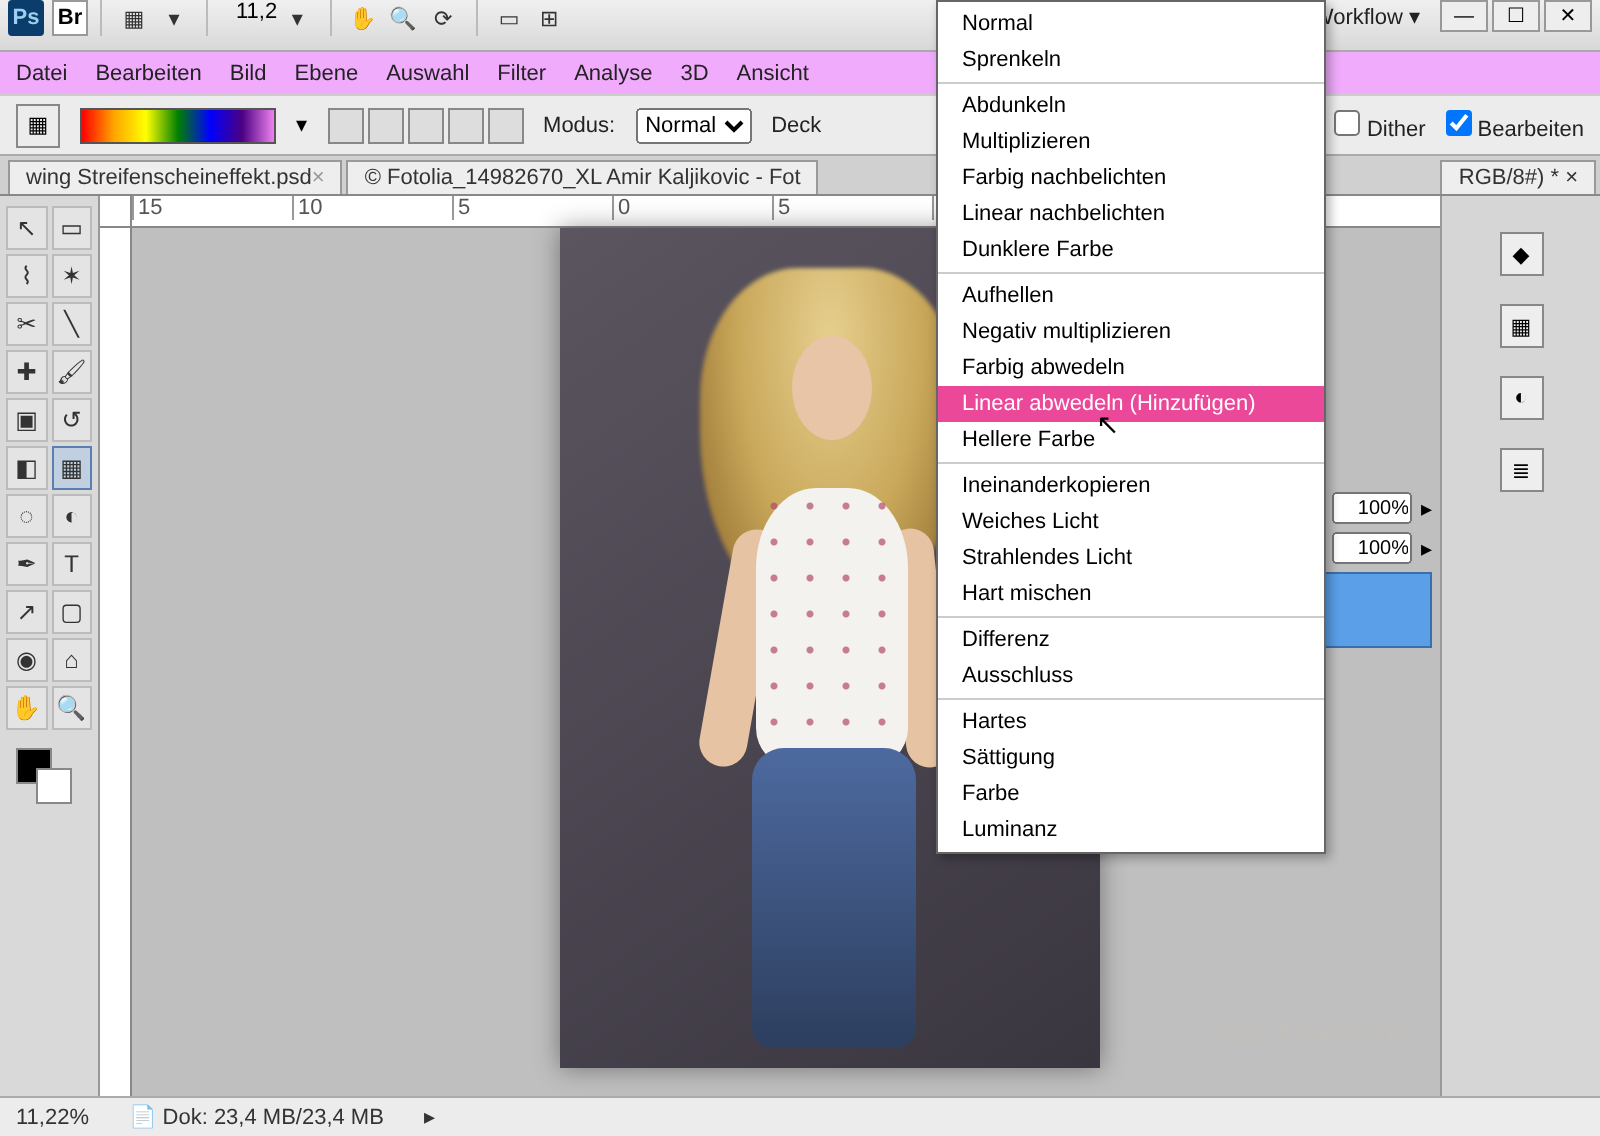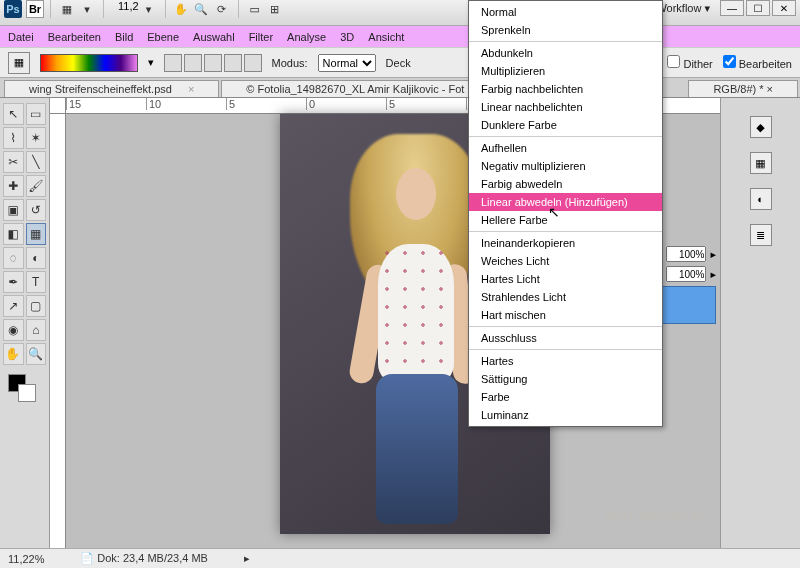--- a/index.html
+++ b/index.html
@@ -16,21 +16,21 @@
 .menubar { height: 22px; background: #f0abfc; display: flex; align-items: center; padding: 0 8px; gap: 14px; border-bottom: 1px solid #ccc; }
 .menubar span { color: #222; }
 .optionsbar { height: 30px; background: #ececec; display: flex; align-items: center; padding: 0 8px; gap: 10px; border-bottom: 1px solid #aaa; }
 .optionsbar .grad-preview { width: 98px; height: 18px; background: linear-gradient(90deg,red,orange,yellow,green,blue,indigo,violet); border: 1px solid #555; }
 .optionsbar .grad-btns { display: flex; gap: 2px; }
 .optionsbar .gbtn { width: 18px; height: 18px; border: 1px solid #888; background: #ddd; }
 .optionsbar select { font-size: 11px; height: 18px; }
 .optionsbar label { color: #222; }
 .optionsbar input[type=checkbox] { margin-right: 3px; }
 .tabstrip { height: 20px; background: #d0d0d0; display: flex; align-items: flex-end; padding-left: 4px; border-bottom: 1px solid #888; }
-.tab { background: #eee; border: 1px solid #999; border-bottom: none; padding: 2px 24px; font-size: 10px; color: #333; margin-right: 2px; display: flex; align-items: center; gap: 16px; max-width: 320px; overflow: hidden; white-space: nowrap; }
+.tab { background: #eee; border: 1px solid #999; border-bottom: none; padding: 2px 8px; font-size: 10px; color: #333; margin-right: 2px; display: flex; align-items: center; gap: 0; max-width: 320px; overflow: hidden; white-space: nowrap; }
 .tab .x { color: #999; }
 .workspace { position: absolute; top: 98px; bottom: 20px; left: 0; right: 0; display: flex; }
 .toolbox { width: 50px; background: #d9d9d9; border-right: 1px solid #999; padding: 4px 2px; }
 .toolbox .trow { display: flex; }
 .toolbox .tool { width: 22px; height: 22px; border: 1px solid #bbb; margin: 1px; display: flex; align-items: center; justify-content: center; font-size: 12px; color: #333; background: #e4e4e4; }
 .toolbox .tool.active { background: #c0d0e0; border-color: #5a7fb0; }
 .toolbox .swatches { margin-top: 6px; position: relative; height: 34px; }
 .toolbox .fg { width: 18px; height: 18px; background: #000; border: 1px solid #888; position: absolute; left: 6px; top: 2px; }
 .toolbox .bg { width: 18px; height: 18px; background: #fff; border: 1px solid #888; position: absolute; left: 16px; top: 12px; }
 .canvas-area { flex: 1; background: #bfbfbf; position: relative; overflow: hidden; }
@@ -52,21 +52,21 @@
 .dock-icon { width: 22px; height: 22px; border: 1px solid #888; background: #eee; display: flex; align-items: center; justify-content: center; }
 .layers-mini { position: absolute; right: 84px; top: 148px; width: 138px; }
 .layers-mini .row { display: flex; align-items: center; justify-content: flex-end; gap: 4px; margin-bottom: 4px; font-size: 10px; }
 .layers-mini input { width: 40px; height: 16px; font-size: 10px; text-align: right; }
 .layers-mini .bluebar { height: 38px; background: #5a9fe8; border: 1px solid #3a6fae; margin-top: 4px; }
 .dropdown { position: absolute; top: 0; left: 468px; width: 195px; background: #fff; border: 1px solid #666; box-shadow: 2px 2px 5px rgba(0,0,0,.3); z-index: 100; }
 .dropdown .group { border-bottom: 1px solid #ccc; padding: 2px 0; }
 .dropdown .item { padding: 3px 12px; color: #000; white-space: nowrap; cursor: default; }
 .dropdown .item.highlight { background: #ec4899; color: #fff; }
 .cursor { position: absolute; top: 204px; left: 548px; z-index: 101; font-size: 14px; color: #000; pointer-events: none; }
-.statusbar { position: absolute; bottom: 0; left: 0; right: 0; height: 20px; background: #ececec; border-top: 1px solid #aaa; display: flex; align-items: center; padding: 0 8px; gap: 36px; font-size: 10px; color: #333; }
+.statusbar { position: absolute; bottom: 0; left: 0; right: 0; height: 20px; background: #ececec; border-top: 1px solid #aaa; display: flex; align-items: center; padding: 0 8px; gap: 20px; font-size: 10px; color: #333; }
 .watermark { position: absolute; right: 16px; bottom: 24px; color: #c5c0b8; font-size: 13px; font-style: italic; opacity: .8; }
 </style>
 </head>
 <body>
 
 <div class="titlebar">
   <div class="ps-icon">
       <span>Ps</span>
     </div>
   <div class="br-icon">
@@ -249,25 +249,25 @@
   <div class="group">
     <div class="item">Aufhellen</div>
     <div class="item">Negativ multiplizieren</div>
     <div class="item">Farbig abwedeln</div>
     <div class="item highlight">Linear abwedeln (Hinzufügen)</div>
     <div class="item">Hellere Farbe</div>
   </div>
   <div class="group">
     <div class="item">Ineinanderkopieren</div>
     <div class="item">Weiches Licht</div>
-    <div class="item">Hartes Licht</div>
     <div class="item">Strahlendes Licht</div>
     <div class="item">Hart mischen</div>
   </div>
   <div class="group">
+    <div class="item">Differenz</div>
     <div class="item">Ausschluss</div>
   </div>
   <div class="group" style="border-bottom:none">
     <div class="item">Hartes</div>
     <div class="item">Sättigung</div>
     <div class="item">Farbe</div>
     <div class="item">Luminanz</div>
   </div>
 </div>
 <div class="cursor">↖</div>

